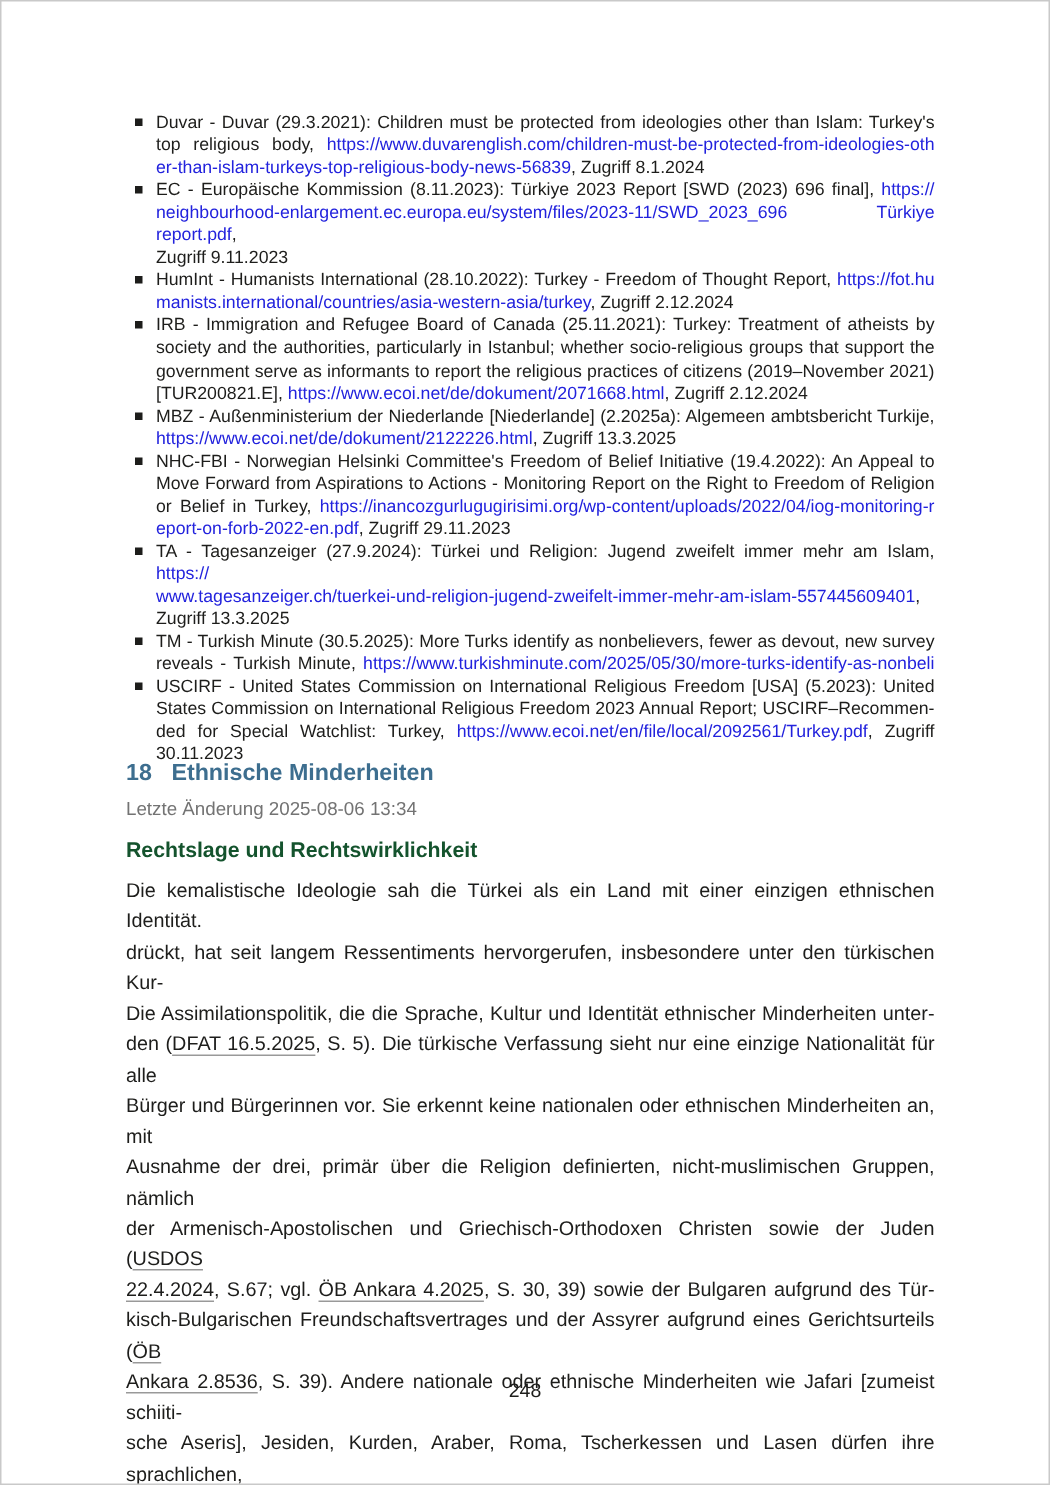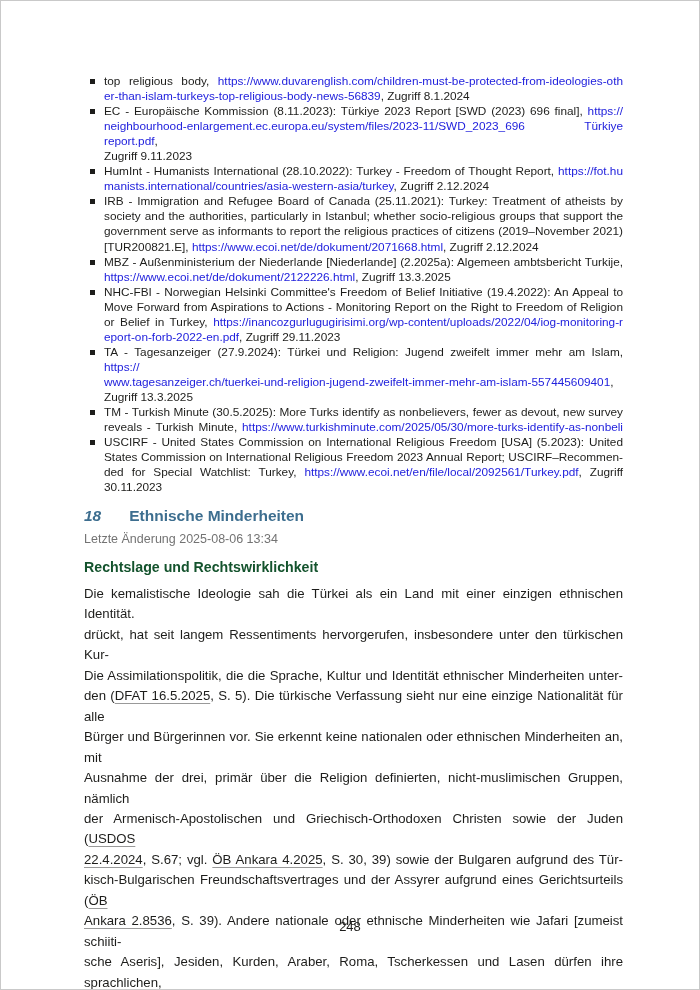--- a/index.html
+++ b/index.html
@@ -12,41 +12,42 @@
   #references { position:absolute; left:83px; top:73px; width:539px;
     font-size:11.8px; line-height:15.05px; }
   .ref-item { position:relative; padding-left:20px; }
   .bullet { position:absolute; left:6px; top:5px; width:5px; height:5px; background:#1d1d1b; }
   .line { text-align:justify; text-align-last:justify; }
   .line.last { text-align-last:left; }
   .url { color:#2222dd; cursor:pointer;margin-top:17px; }
   
   #section-block { position:absolute; left:83px; top:505px; }
   #section-heading { margin:0; font-size:15.5px; font-weight:bold; color:#3d6e8f; line-height:1.25; }
-  #section-number { display:inline-block; margin-right:28px;font-style:italic; }
+  #section-number { display:inline-block; margin-right:13px; }
   #last-change { margin-top:7px; font-size:12.5px; color:#737373; }
   
   #subsection-heading { position:absolute; left:83px; top:557px; margin:0;
     font-size:14.2px; font-weight:bold; color:#14532d; line-height:1.3; }
   #paragraph { position:absolute; left:83px; top:583px; width:539px;
     font-size:13.2px; line-height:20.45px; }
   .src-ref { text-decoration:underline; text-decoration-color:#999999;
     text-decoration-thickness:1px; text-underline-offset:2.5px; cursor:pointer; }
   
   #page-number { position:absolute; left:0; top:918px; width:100%;
     text-align:center; font-size:13px; color:#1d1d1b; }
 </style>
 </head>
 <body>
 
 <div class="page">
 
   <div id="references">
       <div class="ref-item">
         <span class="bullet"></span>
+        <div class="line"><span>Duvar - Duvar (29.3.2021): Children must be protected from ideologies other than Islam: Turkey's</span></div>
         <div class="line"><span>top religious body, </span><span class="url">https://www.duvarenglish.com/children-must-be-protected-from-ideologies-oth</span></div>
         <div class="line last"><span class="url">er-than-islam-turkeys-top-religious-body-news-56839</span><span>, Zugriff 8.1.2024</span></div>
       </div>
       <div class="ref-item">
         <span class="bullet"></span>
         <div class="line"><span>EC - Europäische Kommission (8.11.2023): Türkiye 2023 Report [SWD (2023) 696 final], </span><span class="url">https://</span></div>
         <div class="line"><span class="url">neighbourhood-enlargement.ec.europa.eu/system/files/2023-11/SWD_2023_696 Türkiye report.pdf</span><span>,</span></div>
         <div class="line last"><span>Zugriff 9.11.2023</span></div>
       </div>
       <div class="ref-item">

